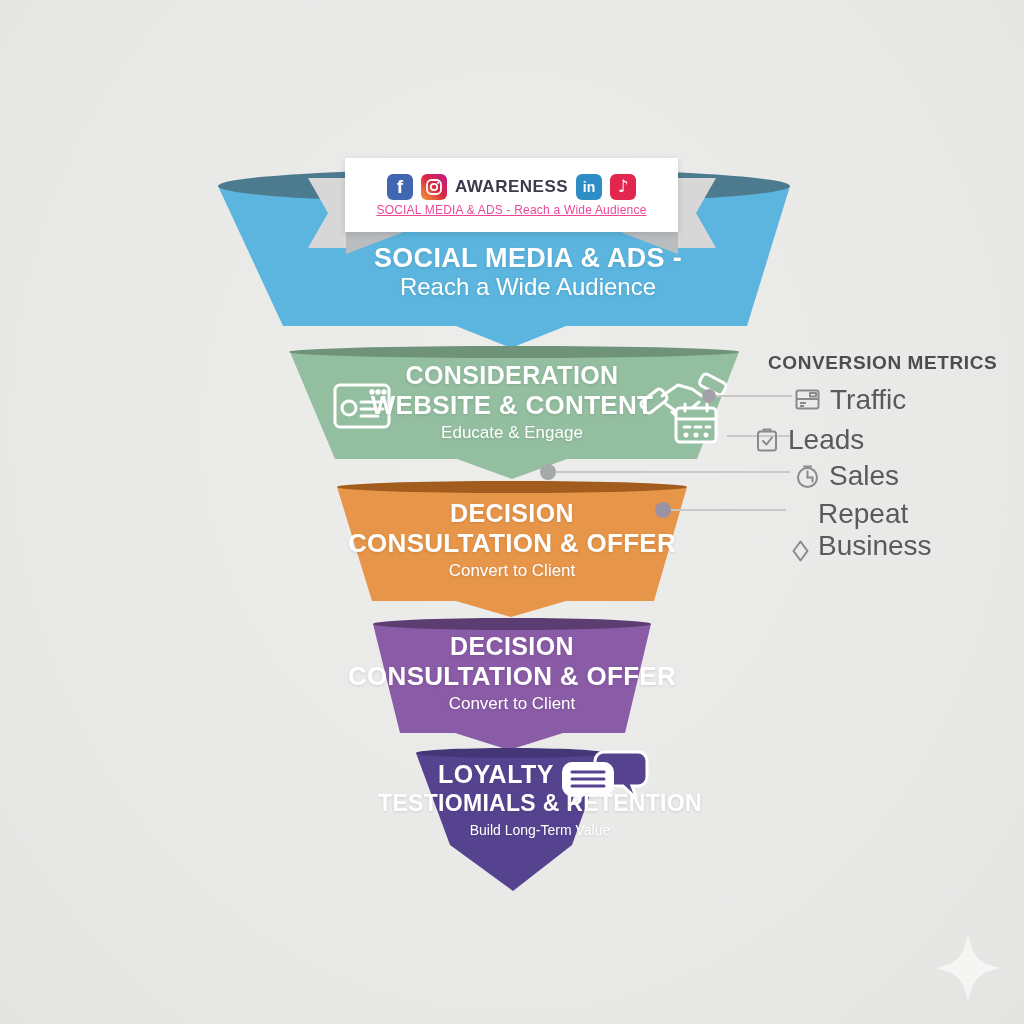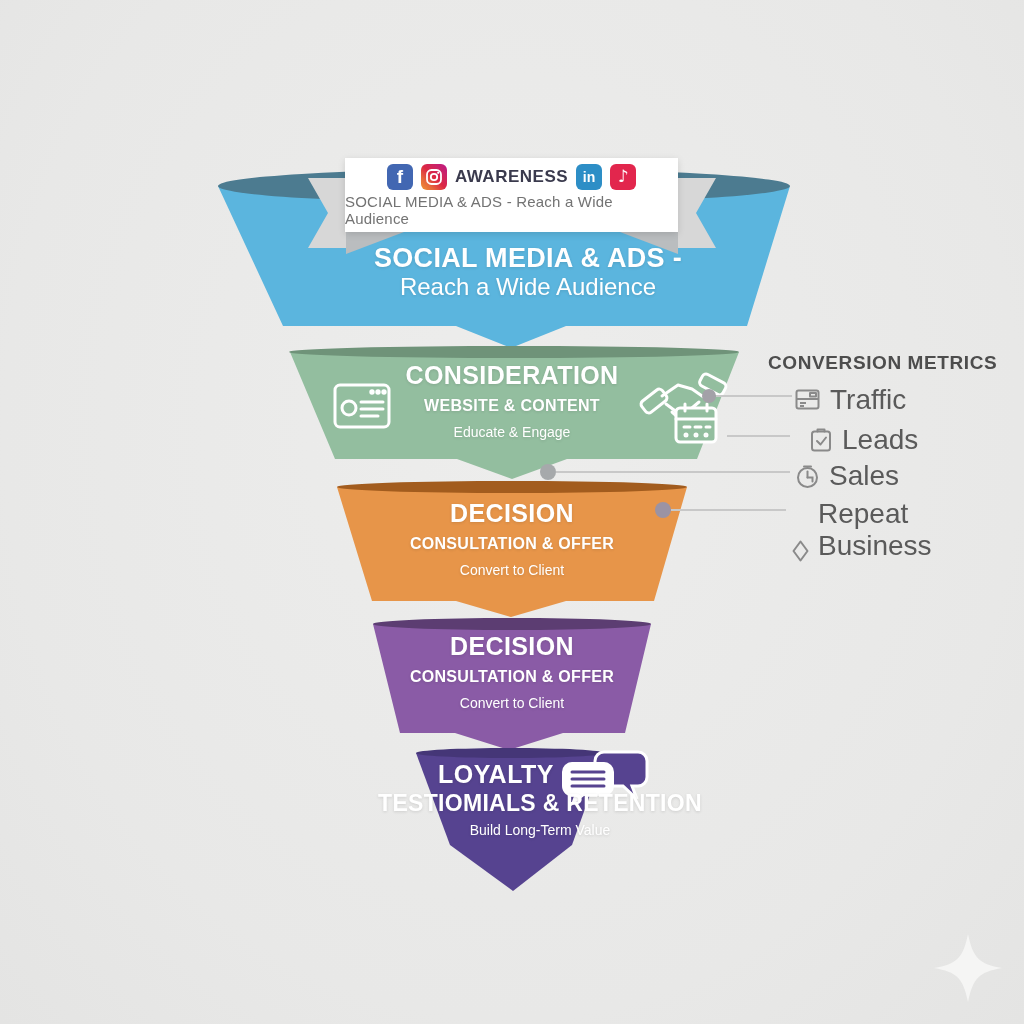--- a/index.html
+++ b/index.html
@@ -14,30 +14,30 @@
           z-index:3;box-shadow:0 2px 7px rgba(0,0,0,0.13);display:flex;flex-direction:column;
           align-items:center;justify-content:center;gap:3px;}
   .banner-row{display:flex;align-items:center;gap:8px;}
   .banner-title{font-size:17px;font-weight:800;color:#3a3a4d;letter-spacing:0.5px;}
   .sq{width:26px;height:26px;border-radius:6px;display:flex;align-items:center;justify-content:center;
       color:#fff;flex:0 0 auto;}
   .fb-glyph{font-size:19px;font-weight:700;line-height:1;}
   .in-glyph{font-size:14px;font-weight:700;line-height:1;}
   .tk-glyph{font-family:"DejaVu Sans",sans-serif;font-size:17px;font-weight:700;line-height:1;}
   .ig{background:linear-gradient(45deg,#f09433 0%,#e6683c 25%,#dc2743 50%,#cc2366 75%,#bc1888 100%);}
-  .banner-sub{font-size:15px;color:#737373;letter-spacing:0.2px;}
+  .banner-sub{font-size:12px;color:#ec4899;letter-spacing:0.2px;text-decoration:underline;}
 
   
   .stage-text{position:absolute;left:1px;width:1022px;text-align:center;color:#ffffff;z-index:4;
               text-shadow:0 1px 3px rgba(40,40,40,0.14);}
   .bl1{font-size:27px;font-weight:700;line-height:30px;letter-spacing:0.3px;}
   .bl2{font-size:24px;font-weight:400;line-height:28px;}
   .st1{font-size:25px;font-weight:700;line-height:31px;letter-spacing:0.4px;}
-  .st2{font-size:16px;font-weight:600;line-height:29px;letter-spacing:0.3px;}
-  .st3{font-size:14px;font-weight:400;line-height:25px;}
+  .st2{font-size:26px;font-weight:600;line-height:29px;letter-spacing:0.3px;}
+  .st3{font-size:17px;font-weight:400;line-height:25px;}
   .loy-row{display:flex;align-items:center;justify-content:center;gap:10px;}
   .loy1{font-size:25px;font-weight:700;letter-spacing:0.5px;}
   .loy2{font-size:23px;font-weight:700;line-height:29px;letter-spacing:0.3px;}
   .loy3{font-size:14px;font-weight:400;line-height:25px;}
 
   
   .metrics-title{position:absolute;left:768px;top:352px;font-size:19px;font-weight:700;
                  color:#4d4d4d;letter-spacing:0.6px;z-index:4;}
   .metric-row{position:absolute;display:flex;align-items:center;gap:9px;z-index:4;}
   .m-label{font-size:28px;color:#5a5a5a;}
@@ -185,21 +185,21 @@
         <rect x="1.5" y="2.5" width="22" height="18" rx="2"></rect>
         <line x1="1.5" y1="11" x2="23.5" y2="11"></line>
         <rect x="15" y="5" width="6" height="3.5"></rect>
         <line x1="5" y1="15" x2="11" y2="15"></line>
         <line x1="5" y1="18" x2="9" y2="18"></line>
       </svg>
     </span>
     <span class="m-label">Traffic</span>
   </div>
 
-  <div class="metric-row" style="left:809px;top:424px;">
+  <div class="metric-row" style="left:755px;top:424px;">
     <span class="m-icon">
       <svg width="24" height="25" viewBox="0 0 24 25" fill="none" stroke="#8a8a8a" stroke-width="2" stroke-linejoin="round" stroke-linecap="round">
         <rect x="3" y="3.5" width="18" height="19" rx="2.5"></rect>
         <path d="M8.5 3.5 v-2 h7 v2"></path>
         <path d="M8 13 l3.5 3.5 l5.5 -7"></path>
       </svg>
     </span>
     <span class="m-label">Leads</span>
   </div>
 

